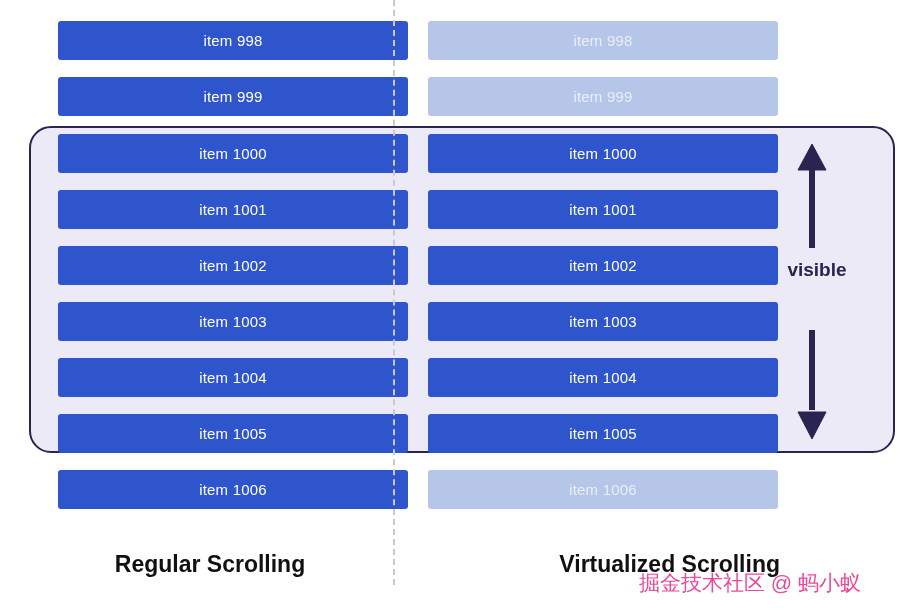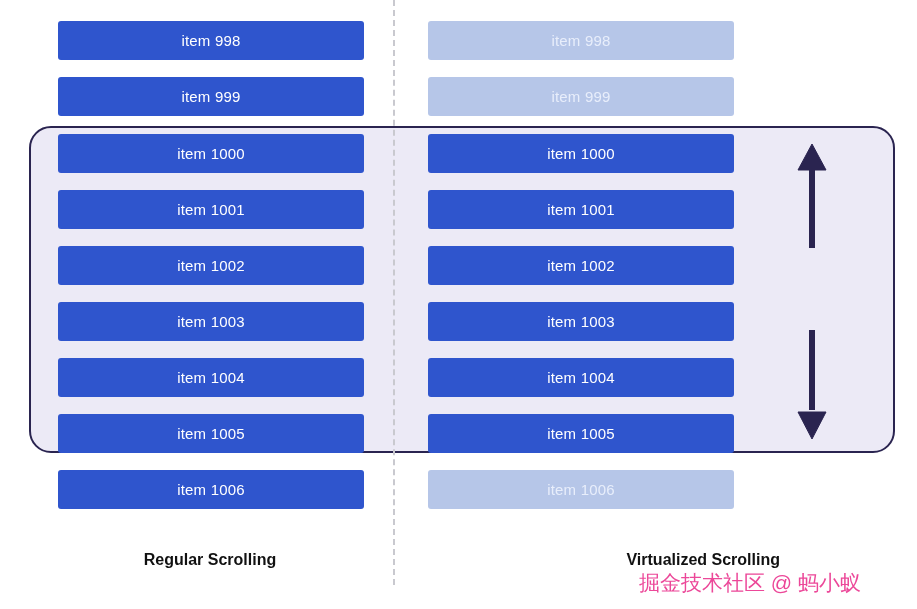--- a/index.html
+++ b/index.html
@@ -50,21 +50,21 @@
     width: 400px;
     height: 609px;
     z-index: 2;
   }
   .column.left  { left: 0px; }
   .column.right { left: 370px; }
 
   .bar {
     position: absolute;
     left: 58px;
-    width: 306px;
+    width: 350px;
     height: 39px;
     border-radius: 3px;
     display: flex;
     align-items: center;
     justify-content: center;
     color: #ffffff;
     font-size: 15px;
     letter-spacing: .2px;
     font-family: "Liberation Sans", sans-serif;
   }
@@ -93,21 +93,21 @@
     line-height: 24px;
     font-family: "Liberation Sans", sans-serif;
   }
 
   
   .caption {
     position: absolute;
     top: 551px;
     width: 400px;
     text-align: center;
-    font-size: 16px;
+    font-size: 23px;
     font-weight: bold;
     color: #111111;
     z-index: 5;
     font-family: "Liberation Sans", sans-serif;
   }
   .caption.left  { left: 10px; }
   .caption.right { left: 380px; text-align: right; }
 
   
   .watermark {
@@ -157,20 +157,21 @@
   <div class="vp-annot">
     <svg width="130" height="305" viewBox="0 0 130 305">
       <g fill="#2a2450" stroke="#2a2450">
         <polygon points="60,4 74,30 46,30" stroke-width="1"></polygon>
         <rect x="57" y="28" width="6" height="80" stroke="none"></rect>
         <rect x="57" y="190" width="6" height="80" stroke="none"></rect>
         <polygon points="60,299 74,272 46,272" stroke-width="1"></polygon>
       </g>
     </svg>
     <div class="vp-label">
+      <div>visible</div>
     </div>
   </div>
 
   <div class="caption left">Regular Scrolling</div>
   <div class="caption right">Virtualized Scrolling</div>
 
   <div class="watermark">掘金技术社区 @ 蚂小蚁</div>
 
 </div>
 

